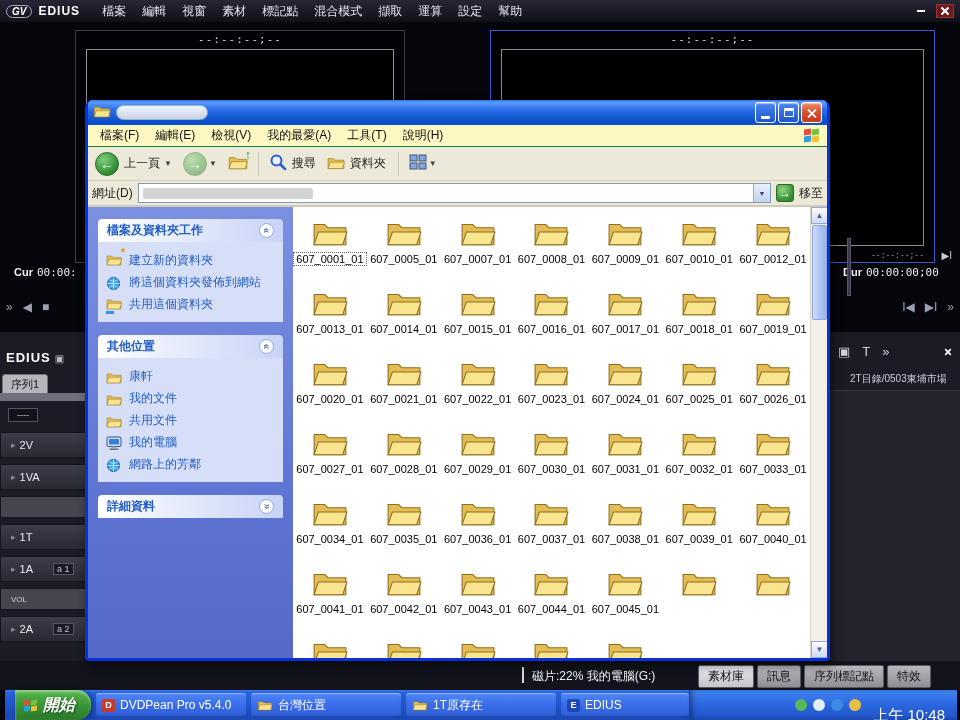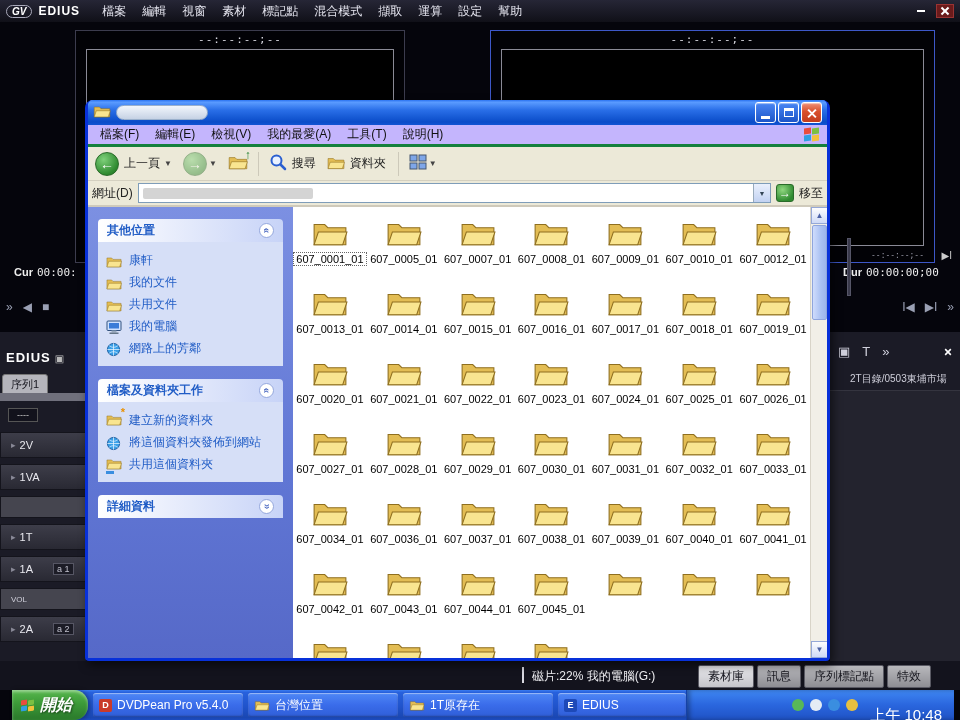--- a/index.html
+++ b/index.html
@@ -79,21 +79,21 @@
     background:linear-gradient(180deg,#2a72f0 0%,#5a9bff 9%,#2a6fe8 40%,#0a4cc8 88%,#1155d4 100%);}
   #title-blob{width:92px;height:15px;border-radius:8px;background:linear-gradient(#f2f6fc,#c6d2e4);
     border:1px solid #9ab0cc;}
   #xp-title-btns{margin-left:auto;display:flex;gap:2px;}
   .xbtn{width:21px;height:21px;border-radius:3px;border:1px solid #fff;display:flex;align-items:center;
     justify-content:center;background:linear-gradient(#4a86f4,#1c55c8);box-shadow:inset 0 1px 1px rgba(255,255,255,.5);}
   .xbtn .minbar{width:9px;height:3px;background:#fff;margin-top:9px;}
   .xbtn .maxsq{width:10px;height:9px;border:1px solid #fff;border-top:3px solid #fff;}
   .xbtn.closebtn{background:linear-gradient(#ef9177,#d9502c 45%,#c23d1d);}
   .xbtn .xshape:before,.xbtn .xshape:after{height:11px;}
-  #xp-menubar{height:22px;background:#c4b5fd;border-bottom:3px solid #15803d;display:flex;align-items:center;
+  #xp-menubar{height:22px;background:#fef9c3;border-bottom:1px solid #15803d;display:flex;align-items:center;
     padding:0 4px;color:#111;}
   .xmenu{padding:2px 8px;cursor:default;}
   #winflag{margin-left:auto;display:grid;grid-template-columns:7px 7px;gap:1px;margin-right:4px;}
   #winflag i{width:7px;height:6px;display:block;transform:skewY(-8deg);}
   #xp-toolbar{height:34px;background:#ece9d8;border-bottom:1px solid #d4d0c0;display:flex;align-items:center;
     padding:2px 4px;gap:3px;color:#222;}
   .navcirc{width:24px;height:24px;border-radius:50%;display:flex;align-items:center;justify-content:center;
     color:#fff;font-weight:bold;font-size:14px;background:radial-gradient(circle at 35% 30%,#7ed07a,#2f8a30 70%,#1e6b22);
     border:1px solid #2a6b2a;}
   .navcirc.dis{opacity:.45;}
@@ -134,22 +134,22 @@
   .flabel{font-size:11px;color:#000;line-height:1.1;padding:0 2px;white-space:nowrap;}
   .flabel.sel{outline:1px dotted #666;background:#fff;}
   
   #vscroll{position:absolute;right:0;top:0;bottom:0;width:17px;background:#f1efe7;border-left:1px solid #d8d4c8;}
   .sbtn{position:absolute;left:0;width:17px;height:17px;background:linear-gradient(#fdfdfe,#cfdaf6);
     border:1px solid #95a8d7;color:#4b61a5;font-size:8px;display:flex;align-items:center;justify-content:center;}
   #sbtn-up{top:0;} #sbtn-down{bottom:0;}
   #sthumb{position:absolute;left:1px;top:18px;width:15px;height:95px;border-radius:2px;
     background:linear-gradient(90deg,#cfdcfc,#aac1f2 60%,#9cb5ec);border:1px solid #8fa5dd;}
   
-  #taskbar{position:absolute;left:12px;top:690px;width:770px;height:30px;z-index:50;display:flex;align-items:stretch;
-    background:linear-gradient(180deg,#3a7cf0 0%,#2761dd 8%,#2053cb 55%,#1a47b2 92%,#1d4cc0 100%);}
+  #taskbar{position:absolute;left:5px;top:690px;width:770px;height:30px;z-index:50;display:flex;align-items:stretch;
+    background:linear-gradient(180deg,#3a7cf0 0%,#2761dd 8%,#2053cb 55%,#1a47b2 92%,#1d4cc0 100%);padding-left:10px;}
   #start-btn{flex:none;display:flex;align-items:center;gap:6px;padding:0 16px 0 9px;color:#fff;
     font-style:italic;font-weight:bold;font-size:16px;border-radius:0 14px 14px 0;
     background:linear-gradient(180deg,#58b84e 0%,#3c9a38 45%,#2d7e2d 90%);
     box-shadow:inset 0 2px 3px rgba(255,255,255,.4),2px 0 4px rgba(0,0,0,.35);text-shadow:1px 1px 2px rgba(0,0,0,.5);}
   .flag{display:grid;grid-template-columns:6px 6px;gap:1px;}
   .flag i{width:6px;height:5px;display:block;transform:skewY(-10deg);border-radius:1px;}
   .fr{background:#e84c3d;} .fg{background:#7bc043;} .fb{background:#2e9fe3;} .fy{background:#f3c23a;}
   #task-buttons{display:flex;align-items:center;}
   .tkbtn{width:150px;height:24px;margin-left:5px;border-radius:3px;display:flex;align-items:center;gap:5px;
     padding:0 6px;color:#fff;font-size:12px;white-space:nowrap;overflow:hidden;
@@ -371,20 +371,57 @@
     <span id="addr-combo">
       <span id="addr-blob"></span>
       <span id="addr-drop">▼</span>
     </span>
     <span id="go-btn">→</span>
     <span>移至</span>
   </div>
 
   <div id="xp-body">
     <div id="taskpane">
+      <div class="tp-section">
+        <div class="tp-head">
+          <span>檔案及資料夾工作</span>
+          <span class="chev up">
+              <span>«</span>
+            </span>
+        </div>
+        <div class="tp-body" id="tasks-items">
+            <div class="tp-item">
+              <span class="tp-ic">
+                <span style="position:relative;display:inline-block"><svg width="16" height="13" viewBox="0 0 34 27">
+                    <path d="M2 6 L12 6 L15 9 L32 9 L32 25 L2 25 Z" fill="#e3bd54" stroke="#8f6f1f"></path>
+                    <path d="M2 25 L29 25 L33 13 L6 13 Z" fill="#f9e590" stroke="#8f6f1f"></path>
+                  </svg><span style="position:absolute;right:-3px;top:-7px;color:#e89000;font-size:11px;font-weight:bold">*</span></span>
+              </span>
+              <span class="tp-label">建立新的資料夾</span>
+            </div>
+            <div class="tp-item">
+              <span class="tp-ic">
+                <svg width="15" height="15" viewBox="0 0 16 16">
+                  <circle cx="8" cy="8" r="6.5" fill="#3aa0e8" stroke="#1c5c9e"></circle>
+                  <path d="M1.5 8 h13 M8 1.5 v13 M3.5 4 c3 2.2 6 2.2 9 0 M3.5 12 c3 -2.2 6 -2.2 9 0" stroke="#e8f4ff" fill="none" stroke-width="0.8"></path>
+                </svg>
+              </span>
+              <span class="tp-label">將這個資料夾發佈到網站</span>
+            </div>
+            <div class="tp-item">
+              <span class="tp-ic">
+                <span style="position:relative;display:inline-block"><svg width="16" height="13" viewBox="0 0 34 27">
+                    <path d="M2 6 L12 6 L15 9 L32 9 L32 25 L2 25 Z" fill="#e3bd54" stroke="#8f6f1f"></path>
+                    <path d="M2 25 L29 25 L33 13 L6 13 Z" fill="#f9e590" stroke="#8f6f1f"></path>
+                  </svg><span style="position:absolute;left:0;bottom:-1px;width:8px;height:3px;background:#3a8ee0"></span></span>
+              </span>
+              <span class="tp-label">共用這個資料夾</span>
+            </div>
+          </div>
+      </div>
       <div class="tp-section">
         <div class="tp-head">
           <span>其他位置</span>
           <span class="chev up">
               <span>«</span>
             </span>
         </div>
         <div class="tp-body" id="places-items">
             <div class="tp-item">
               <span class="tp-ic">
@@ -430,57 +467,20 @@
                   <circle cx="8" cy="8" r="6.5" fill="#3aa0e8" stroke="#1c5c9e"></circle>
                   <path d="M1.5 8 h13 M8 1.5 v13 M3.5 4 c3 2.2 6 2.2 9 0 M3.5 12 c3 -2.2 6 -2.2 9 0" stroke="#e8f4ff" fill="none" stroke-width="0.8"></path>
                 </svg>
               </span>
               <span class="tp-label">網路上的芳鄰</span>
             </div>
           </div>
       </div>
       <div class="tp-section">
         <div class="tp-head">
-          <span>檔案及資料夾工作</span>
-          <span class="chev up">
-              <span>«</span>
-            </span>
-        </div>
-        <div class="tp-body" id="tasks-items">
-            <div class="tp-item">
-              <span class="tp-ic">
-                <span style="position:relative;display:inline-block"><svg width="16" height="13" viewBox="0 0 34 27">
-                    <path d="M2 6 L12 6 L15 9 L32 9 L32 25 L2 25 Z" fill="#e3bd54" stroke="#8f6f1f"></path>
-                    <path d="M2 25 L29 25 L33 13 L6 13 Z" fill="#f9e590" stroke="#8f6f1f"></path>
-                  </svg><span style="position:absolute;right:-3px;top:-7px;color:#e89000;font-size:11px;font-weight:bold">*</span></span>
-              </span>
-              <span class="tp-label">建立新的資料夾</span>
-            </div>
-            <div class="tp-item">
-              <span class="tp-ic">
-                <svg width="15" height="15" viewBox="0 0 16 16">
-                  <circle cx="8" cy="8" r="6.5" fill="#3aa0e8" stroke="#1c5c9e"></circle>
-                  <path d="M1.5 8 h13 M8 1.5 v13 M3.5 4 c3 2.2 6 2.2 9 0 M3.5 12 c3 -2.2 6 -2.2 9 0" stroke="#e8f4ff" fill="none" stroke-width="0.8"></path>
-                </svg>
-              </span>
-              <span class="tp-label">將這個資料夾發佈到網站</span>
-            </div>
-            <div class="tp-item">
-              <span class="tp-ic">
-                <span style="position:relative;display:inline-block"><svg width="16" height="13" viewBox="0 0 34 27">
-                    <path d="M2 6 L12 6 L15 9 L32 9 L32 25 L2 25 Z" fill="#e3bd54" stroke="#8f6f1f"></path>
-                    <path d="M2 25 L29 25 L33 13 L6 13 Z" fill="#f9e590" stroke="#8f6f1f"></path>
-                  </svg><span style="position:absolute;left:0;bottom:-1px;width:8px;height:3px;background:#3a8ee0"></span></span>
-              </span>
-              <span class="tp-label">共用這個資料夾</span>
-            </div>
-          </div>
-      </div>
-      <div class="tp-section">
-        <div class="tp-head">
           <span>詳細資料</span>
           <span class="chev down">
               <span>«</span>
             </span>
         </div>
       </div>
     </div>
 
     <div id="filearea">
       <div id="folder-grid">
@@ -679,20 +679,27 @@
                 <path d="M2 25 L29 25 L33 13 L6 13 Z" fill="#f9e590" stroke="#8f6f1f"></path>
               </svg></span>
             <span class="flabel">607_0033_01</span>
           </div>
           <div class="fcell">
             <span class="fic"><svg width="36" height="29" viewBox="0 0 34 27">
                 <path d="M2 6 L12 6 L15 9 L32 9 L32 25 L2 25 Z" fill="#e3bd54" stroke="#8f6f1f"></path>
                 <path d="M2 25 L29 25 L33 13 L6 13 Z" fill="#f9e590" stroke="#8f6f1f"></path>
               </svg></span>
             <span class="flabel">607_0034_01</span>
+          </div>
+          <div class="fcell">
+            <span class="fic"><svg width="36" height="29" viewBox="0 0 34 27">
+                <path d="M2 6 L12 6 L15 9 L32 9 L32 25 L2 25 Z" fill="#e3bd54" stroke="#8f6f1f"></path>
+                <path d="M2 25 L29 25 L33 13 L6 13 Z" fill="#f9e590" stroke="#8f6f1f"></path>
+              </svg></span>
+            <span class="flabel">607_0035_01</span>
           </div>
           <div class="fcell">
             <span class="fic"><svg width="36" height="29" viewBox="0 0 34 27">
                 <path d="M2 6 L12 6 L15 9 L32 9 L32 25 L2 25 Z" fill="#e3bd54" stroke="#8f6f1f"></path>
                 <path d="M2 25 L29 25 L33 13 L6 13 Z" fill="#f9e590" stroke="#8f6f1f"></path>
               </svg></span>
             <span class="flabel">607_0036_01</span>
           </div>
           <div class="fcell">
             <span class="fic"><svg width="36" height="29" viewBox="0 0 34 27">

